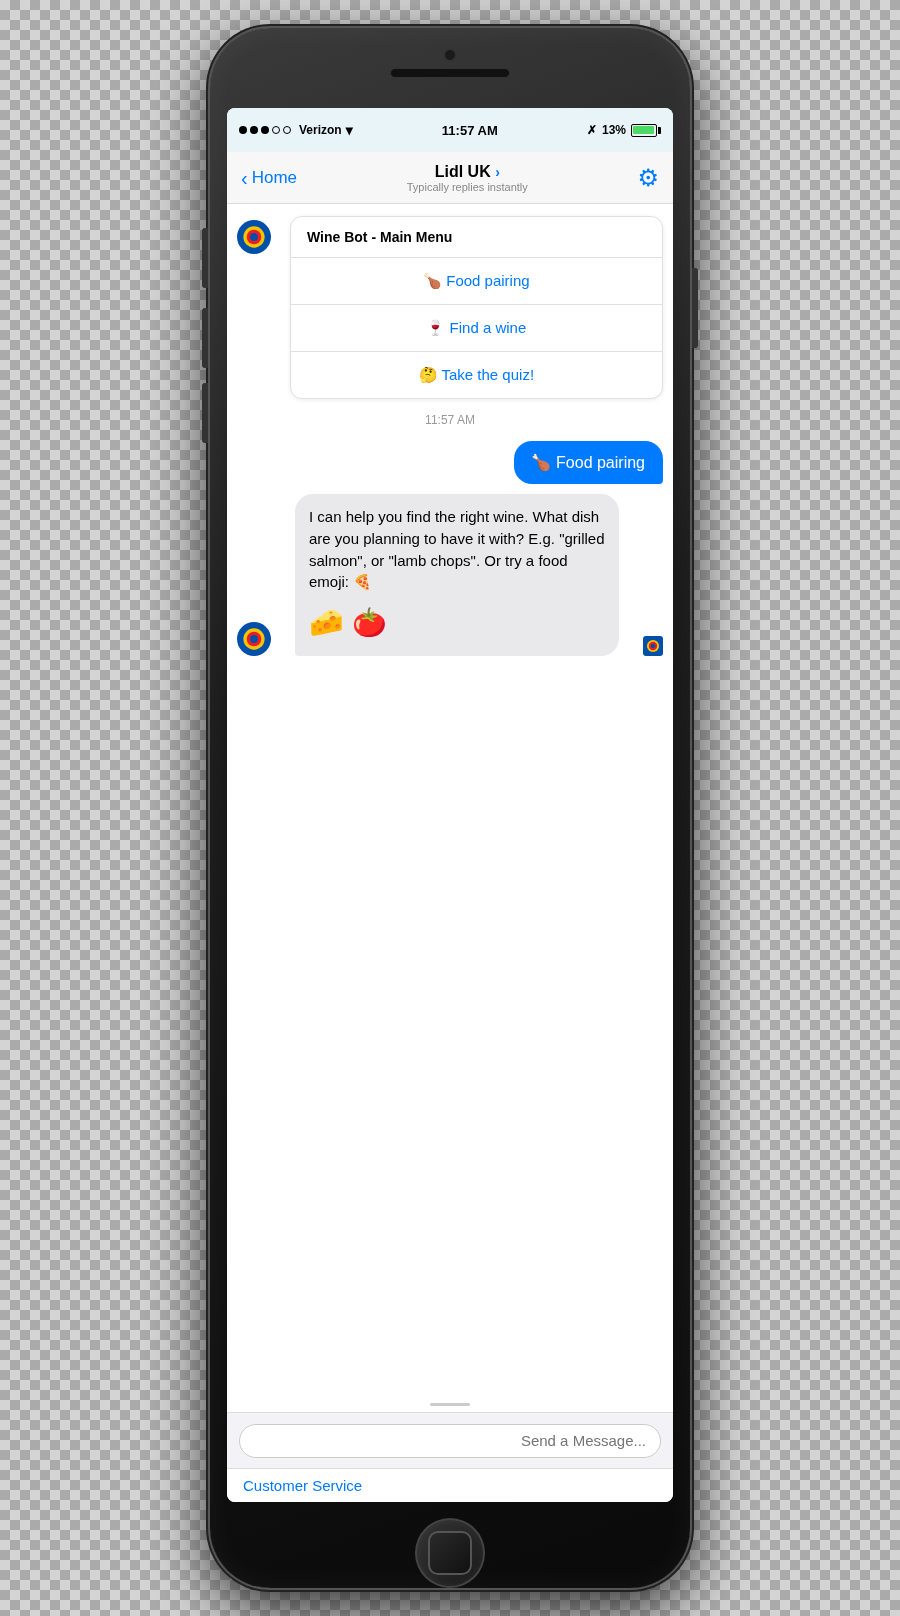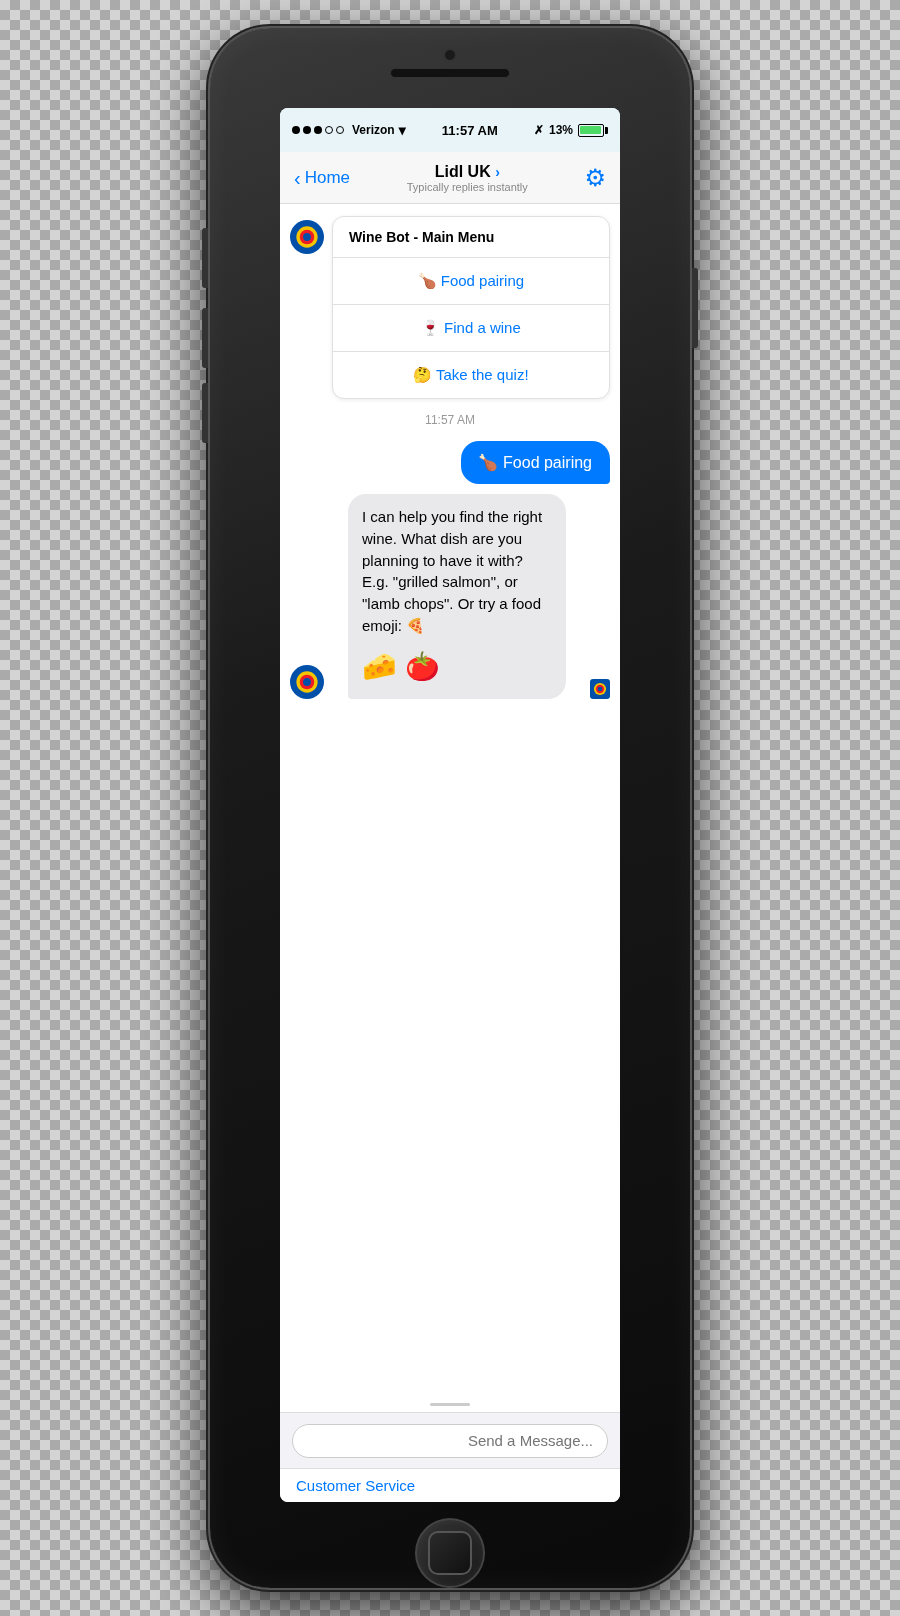--- a/index.html
+++ b/index.html
@@ -56,21 +56,21 @@
       position: absolute;
       right: -8px;
       top: 240px;
       width: 6px;
       height: 80px;
       background: #333;
       border-radius: 0 3px 3px 0;
     }
 
     .screen-area {
-      width: 340px;
+      width: 446px;
       height: 1400px;
       margin-top: 80px;
       background: white;
       border-radius: 8px;
       overflow: hidden;
       display: flex;
       flex-direction: column;
     }
 
     
@@ -287,21 +287,21 @@
       cursor: pointer;
     }
 
     .menu-item:last-child {
       border-bottom: none;
     }
 
     .bot-row {
       display: flex;
       align-items: flex-start;
-      gap: 8px;
+      gap: 19px;
     }
 
     .bot-avatar {
       width: 34px;
       height: 34px;
       background: #0050aa;
       border-radius: 50%;
       flex-shrink: 0;
       display: flex;
       align-items: center;

